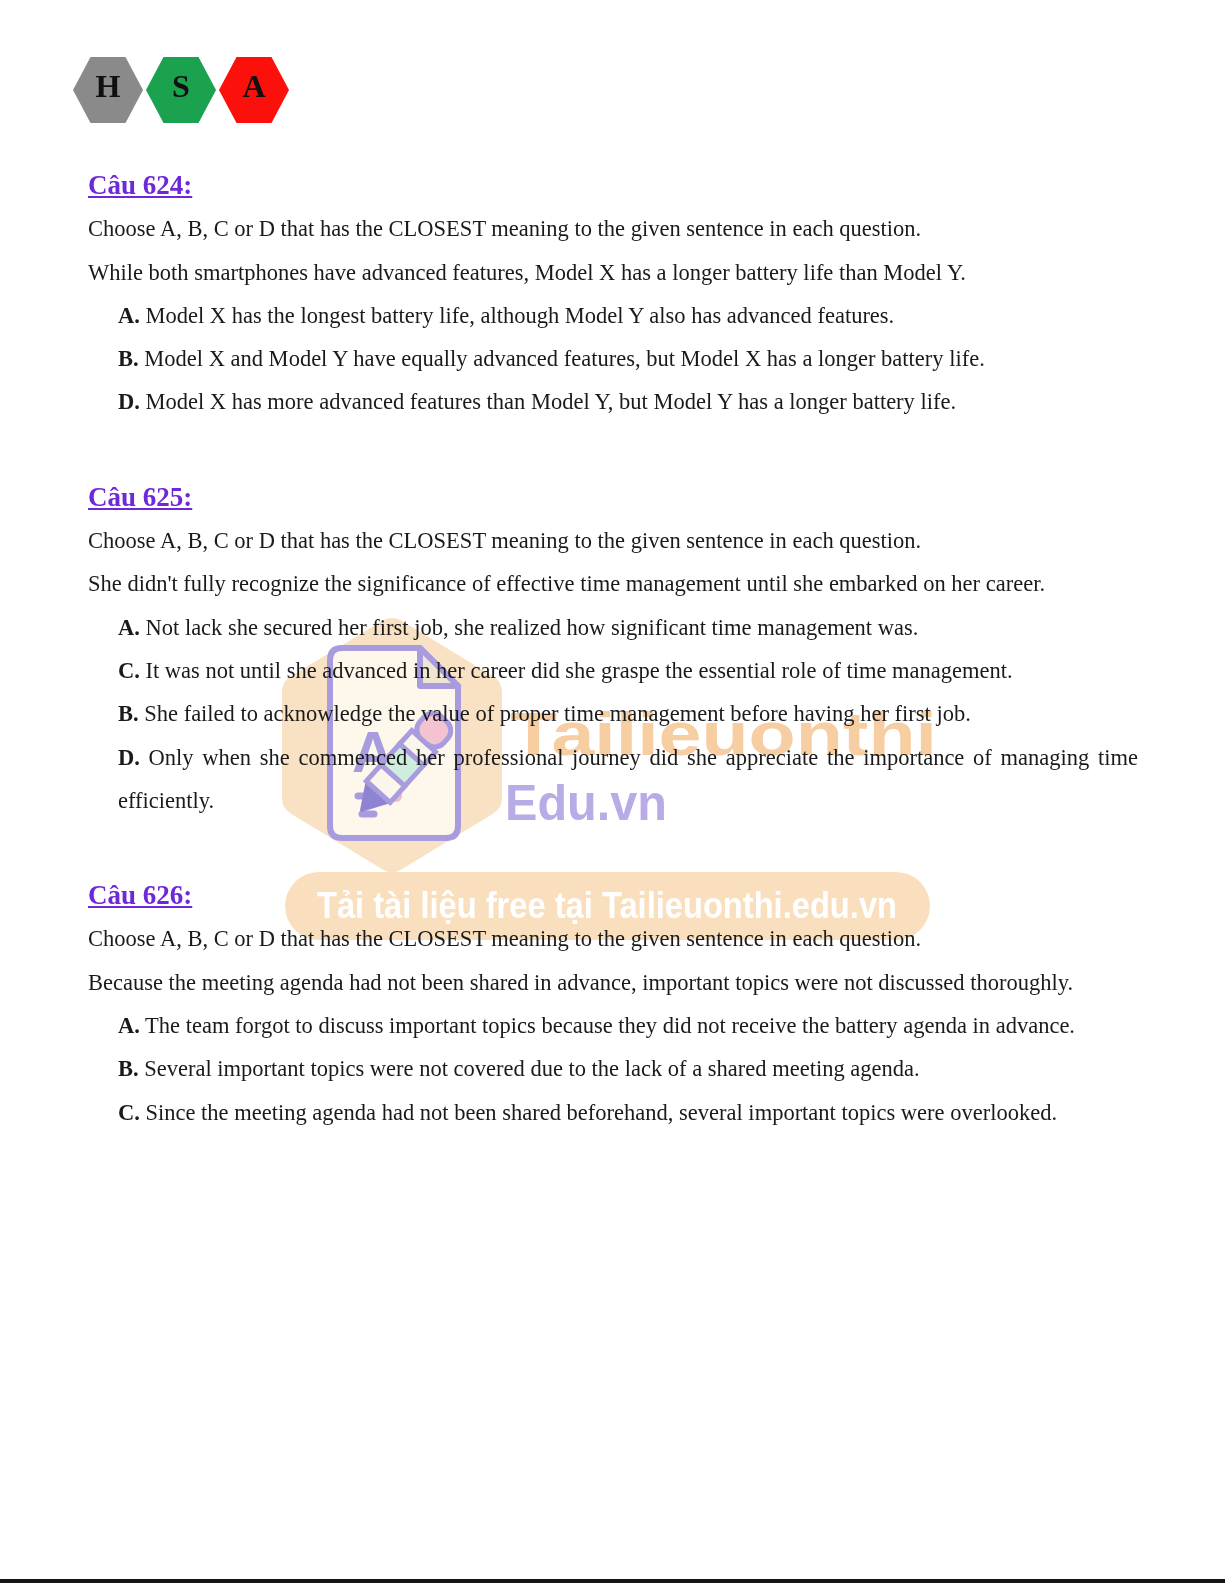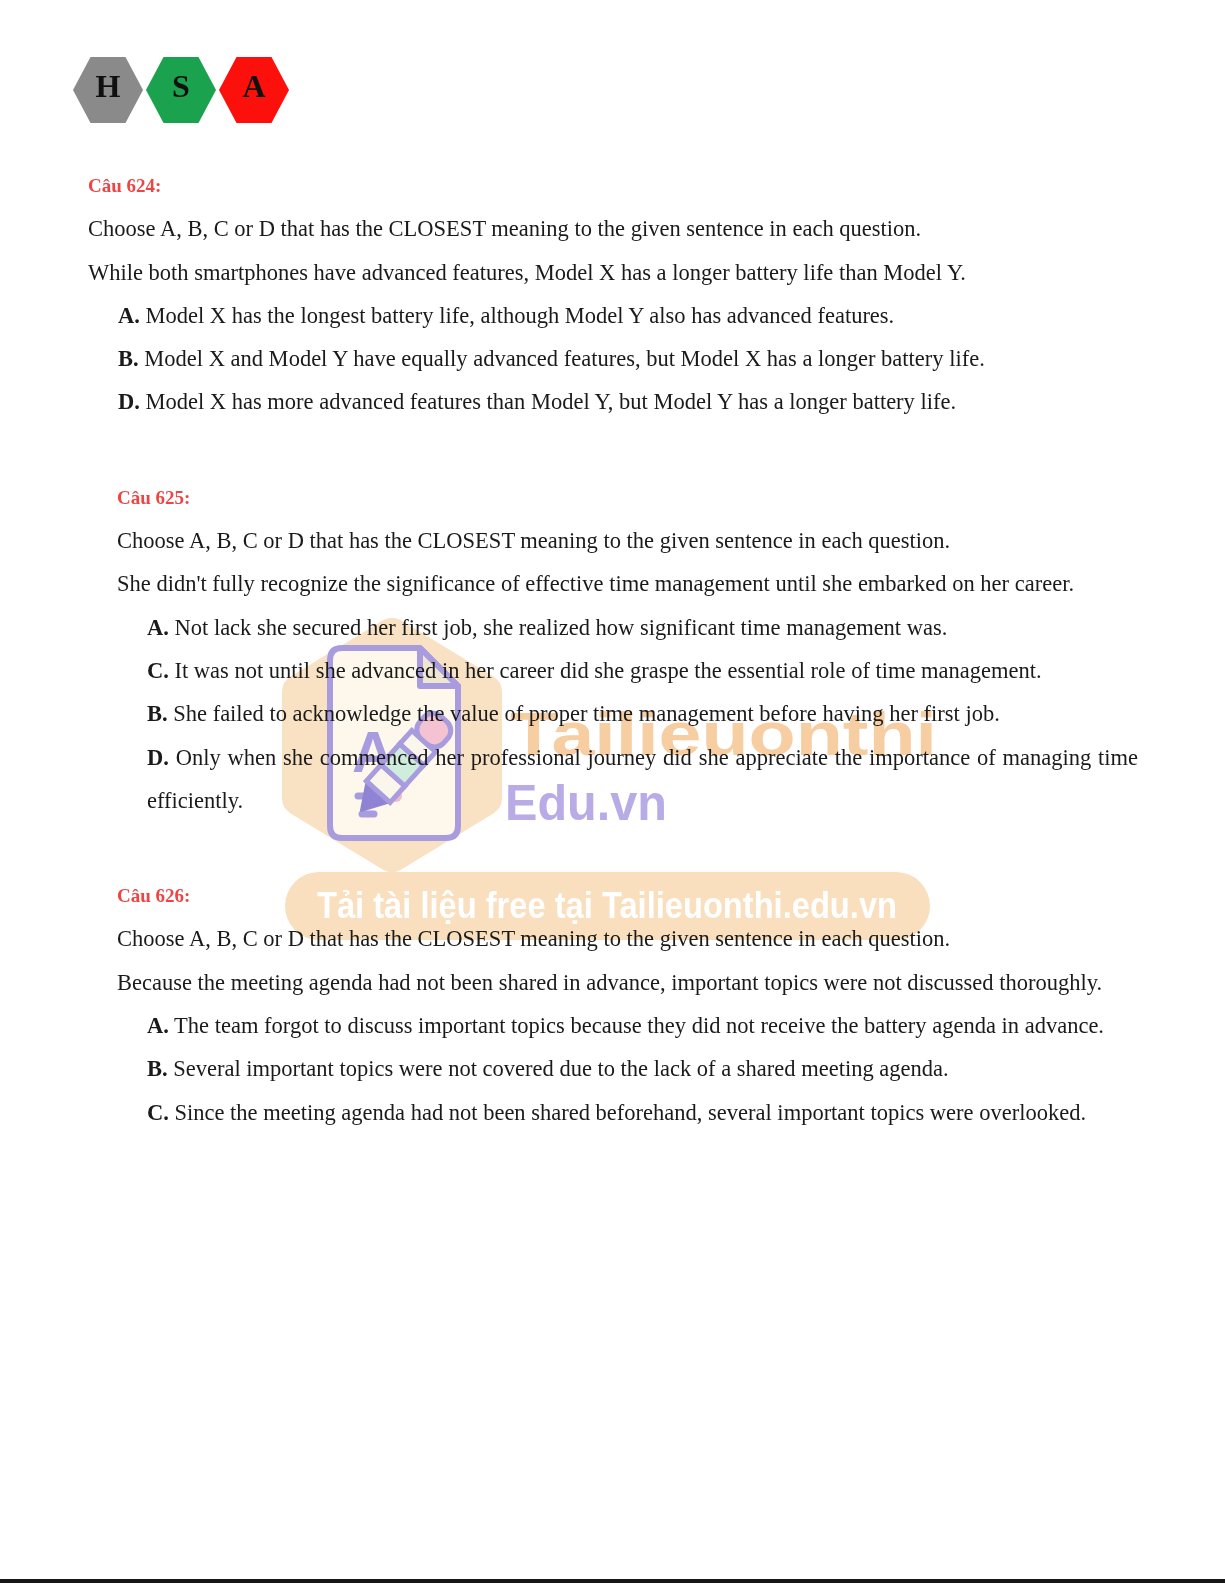--- a/index.html
+++ b/index.html
@@ -23,22 +23,22 @@
   .hex.a { background:#fb100c; }
 
   
   .watermark { position:absolute; left:270px; top:600px; z-index:0; }
 
   
   .content {
     position:absolute; left:88px; top:164px; width:1050px; z-index:1;
     font-size:22.5px; line-height:43.3px;
   }
-  .question + .question { margin-top:52px;margin-left:29px; }
-  .q-header { margin:0; font-size:19px; line-height:43.3px; font-weight:bold; color:#ef4444; }
+  .question + .question { margin-top:52px; }
+  .q-header { margin:0; font-size:27px; line-height:43.3px; font-weight:bold; color:#6d28d9;text-decoration:underline; }
   .q-line   { margin:0; text-align:justify;font-family:Liberation Serif, serif; }
   .option   { margin:0; padding-left:30px; text-align:justify; }
   .opt-label { font-weight:bold; }
 
   
   .bottom-rule { position:absolute; left:0; top:1579px; width:100%; height:4px; background:#161616; }
 </style>
 </head>
 <body>
 

